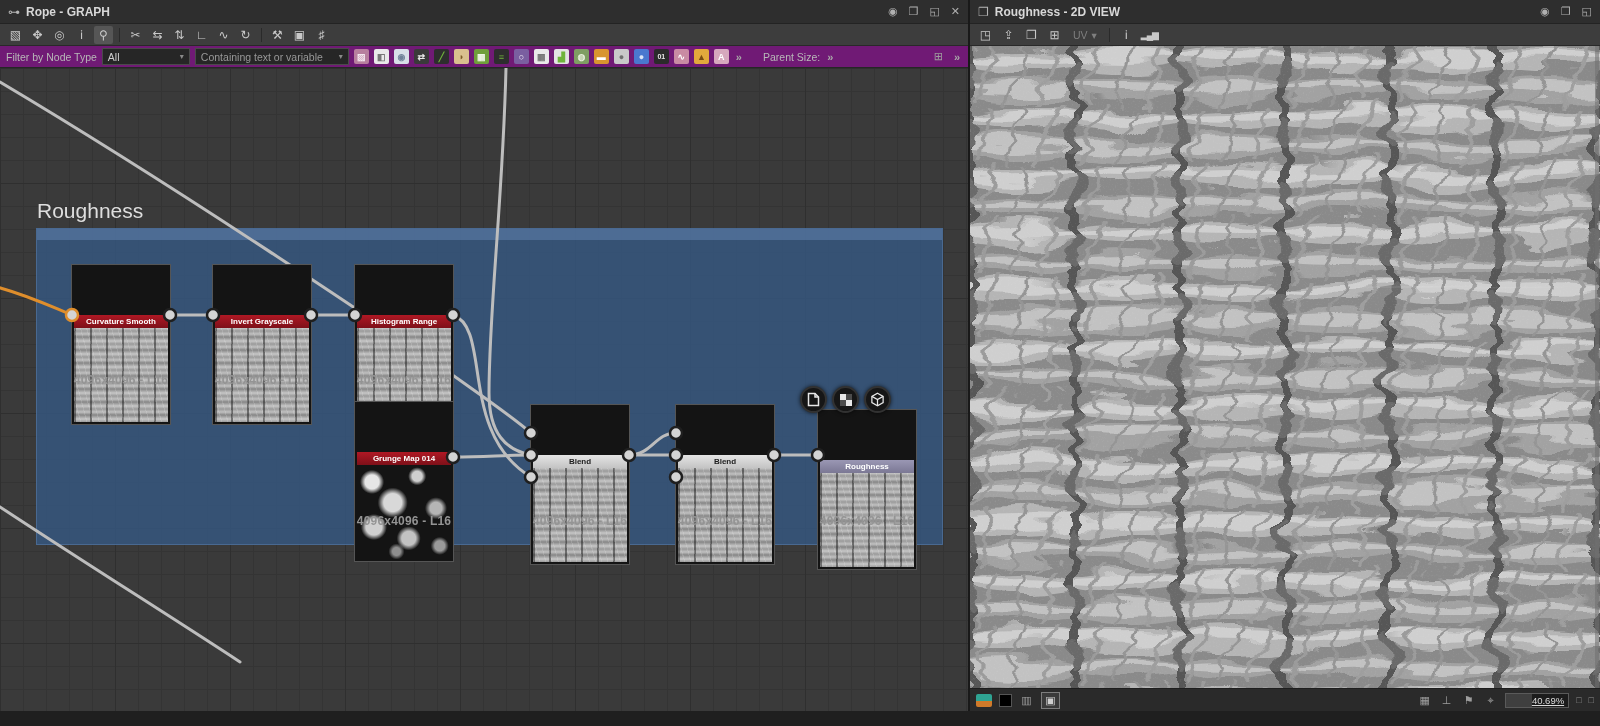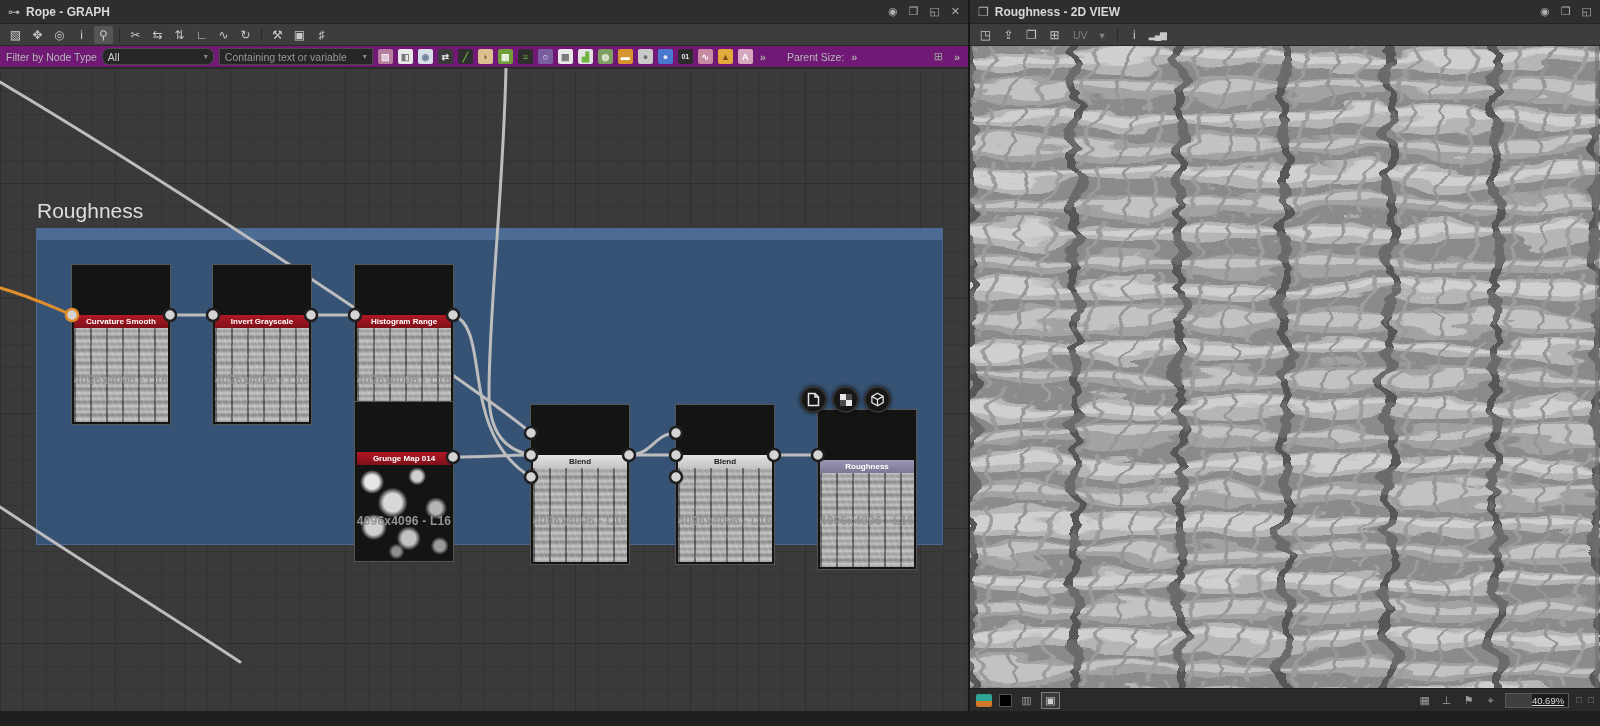--- a/index.html
+++ b/index.html
@@ -17,21 +17,21 @@
   .ph-actions{margin-left:auto;display:flex;gap:11px;color:#b0b0b0;font-size:11px;}
 
   .graph-toolbar{height:22px;background:#3d3d3d;display:flex;align-items:center;gap:3px;padding:0 6px;border-bottom:1px solid #292929;}
   .tb-icon{min-width:19px;height:18px;display:flex;align-items:center;justify-content:center;color:#c9c9c9;font-size:12px;border-radius:2px;}
   .tb-icon.active{background:#565656;}
   .sep{width:1px;height:14px;background:#2a2a2a;margin:0 3px;}
 
   .filter-bar{height:22px;background:#701a75;display:flex;align-items:center;gap:5px;padding:0 6px;font-size:10.5px;color:#b8b8b8;border-bottom:1px solid #262626;}
   .select{height:17px;background:#262626;border:1px solid #4a4a4a;display:flex;align-items:center;padding:0 5px;color:#cfcfcf;font-size:10.5px;}
   .select .caret{color:#8a8a8a;font-size:8px;margin-left:auto;padding-left:6px;}
-  .select.type{width:112px;border-radius:7px;}
+  .select.type{width:88px;}
   .select.text{width:154px;color:#989898;}
   .ficon{width:15px;height:15px;display:flex;align-items:center;justify-content:center;font-size:9px;font-weight:bold;border-radius:2px;flex:0 0 auto;}
   .chev{color:#a8a8a8;font-size:11px;font-weight:bold;padding:0 2px;}
   .ps-label{color:#b8b8b8;margin-left:14px;}
   .fb-right{margin-left:auto;display:flex;align-items:center;gap:6px;color:#a8a8a8;}
 
   .canvas{position:absolute;left:0;top:68px;width:968px;height:643px;overflow:hidden;background-color:#3a3a3a;
     background-image:
       linear-gradient(#2f2f2f 1px,transparent 1px),
       linear-gradient(90deg,#2f2f2f 1px,transparent 1px),
@@ -66,21 +66,21 @@
       radial-gradient(circle at 84% 46%, #b5b5b5 0 6px, transparent 11px),
       radial-gradient(circle at 18% 66%, #d0d0d0 0 8px, transparent 13px),
       radial-gradient(circle at 55% 78%, #c2c2c2 0 7px, transparent 12px),
       radial-gradient(circle at 88% 86%, #9a9a9a 0 5px, transparent 9px),
       radial-gradient(circle at 42% 92%, #8e8e8e 0 4px, transparent 8px);}
   .caption{position:absolute;width:120px;text-align:center;font-size:12px;font-weight:bold;color:#949494;letter-spacing:.2px;z-index:3;}
   .outbtn{position:absolute;width:27px;height:27px;border-radius:50%;background:#161616;border:2px solid #323232;display:flex;align-items:center;justify-content:center;z-index:5;box-shadow:0 0 4px rgba(0,0,0,.7);}
   .outbtn svg{display:block;}
 
   .toolbar2{position:absolute;left:0;top:24px;width:630px;height:22px;background:#3d3d3d;display:flex;align-items:center;gap:4px;padding:0 6px;border-bottom:1px solid #292929;}
-  .uv-drop{display:flex;align-items:flex-end;gap:12px;color:#7f7f7f;font-size:10.5px;padding:0 5px;}
+  .uv-drop{display:flex;align-items:flex-end;gap:4px;color:#7f7f7f;font-size:10.5px;padding:0 5px;}
   .hist-icon{color:#c9c9c9;font-size:9px;letter-spacing:-1px;}
   .texture-wrap{position:absolute;left:0;top:46px;width:630px;height:642px;background:#151515;overflow:hidden;}
   .v-scroll{position:absolute;right:1px;top:46px;width:4px;height:642px;background:#6f6f6f;opacity:.55;}
 
   .status{position:absolute;left:0;top:688px;width:630px;height:23px;background:#2a2a2a;display:flex;align-items:center;padding:0 6px;gap:7px;border-top:1px solid #1e1e1e;}
   .chan{width:16px;height:13px;border-radius:2px;background:linear-gradient(180deg,#2fa493 0 55%,#d07a2a 55% 100%);}
   .swatch{width:13px;height:13px;background:#000;border:1px solid #555;}
   .st-icon{color:#9d9d9d;font-size:11px;display:flex;align-items:center;justify-content:center;min-width:15px;}
   .st-icon.boxed{border:1px solid #7d7d7d;background:#3a3a3a;height:17px;min-width:19px;color:#cfcfcf;}
   .st-right{margin-left:auto;display:flex;align-items:center;gap:7px;}

